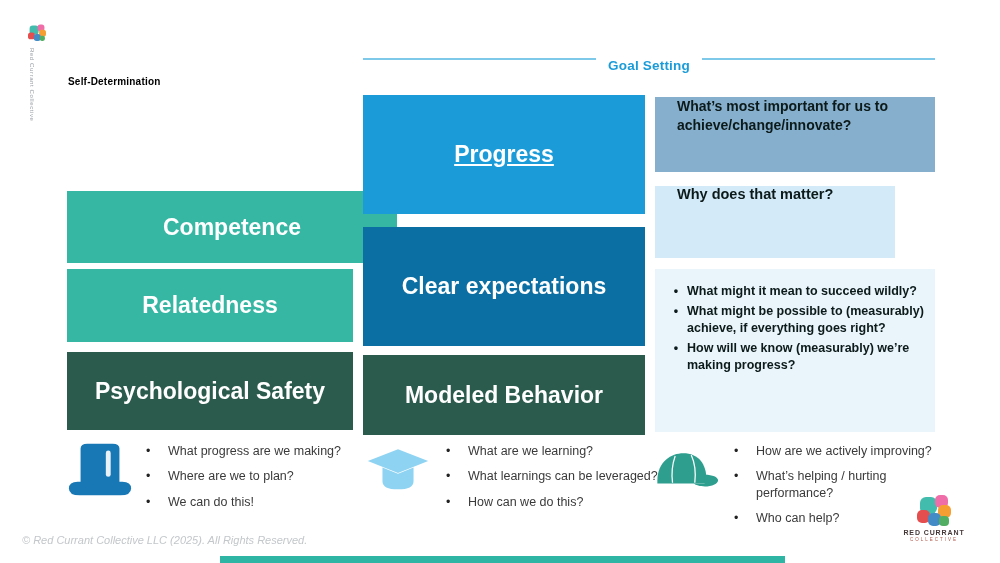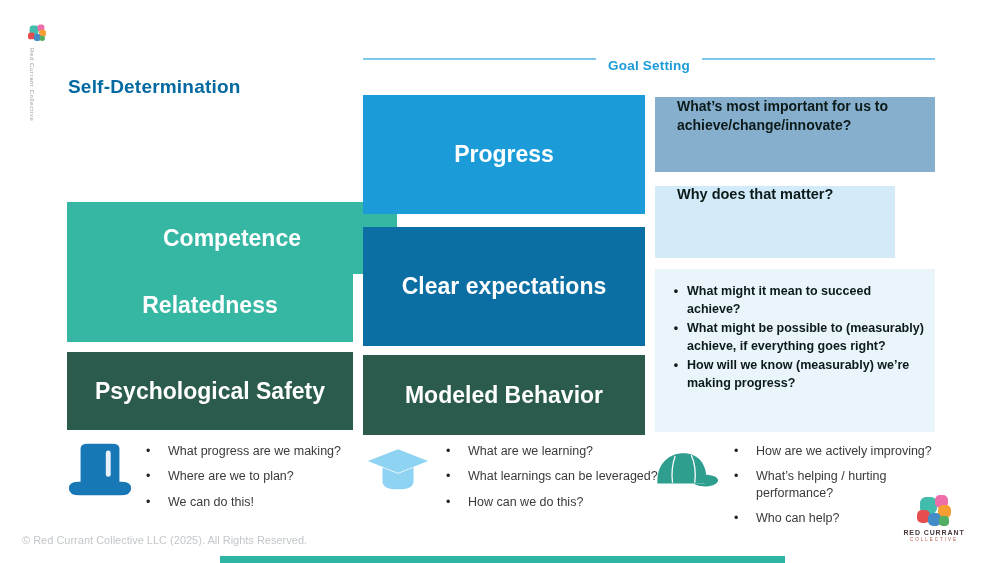--- a/index.html
+++ b/index.html
@@ -4,29 +4,29 @@
 <style>
   html,body{margin:0;padding:0;background:#e8e8e8;}
   *{box-sizing:border-box;font-family:"Liberation Sans",sans-serif;}
   .slide{position:relative;width:1000px;height:563px;background:#ffffff;overflow:hidden;margin:0 auto;}
 
   .title{position:absolute;left:67px;top:28px;font-size:29px;font-weight:800;color:#0d0d0d;letter-spacing:-0.3px;}
 
   .side-logo{position:absolute;left:28px;top:24px;width:18px;height:18px;}
   .side-brand{position:absolute;left:29px;top:48px;writing-mode:vertical-rl;font-size:6px;color:#9aa0a6;letter-spacing:0.6px;}
 
-  .col-header-left{position:absolute;left:68px;top:76px;font-size:19px;font-weight:bold;color:#0369a1;letter-spacing:0.2px;}
+  .col-header-left{position:absolute;left:68px;top:76px;font-size:10px;font-weight:bold;color:#000000;letter-spacing:0.2px;}
   .col-header-right{position:absolute;left:363px;top:58px;width:572px;display:flex;align-items:flex-start;}
   .col-header-right .line{flex:1;height:2px;background:#7EC9EA;}
   .col-header-right .lbl{margin:0 12px;font-size:13.5px;font-weight:bold;color:#1B9CD9;letter-spacing:0.2px;}
 
   .box{position:absolute;display:flex;align-items:center;justify-content:center;color:#ffffff;font-weight:bold;font-size:23px;text-align:center;}
   .teal{background:#35B7A4;}
   .dark-green{background:#2B5B4D;}
-  .bright-blue{background:#1B9CD9;}
+  .bright-blue{background:#1B9CD9;text-decoration:underline;}
   .dark-blue{background:#0C6FA3;text-align:right;}
 
   .faint-sub{position:absolute;left:8px;top:3px;font-size:12px;font-weight:bold;color:#2EA successive;} 
   .faint-sub{color:#2EA895;}
 
   .qbox{position:absolute;display:flex;align-items:flex-start;padding:0 22px;color:#0c1a1a;font-weight:bold;}
   .steel{background:#85AFCC;}
   .light-blue{background:#D3EBF8;}
   .qbox.q1{font-size:14px;line-height:1.35;}
   .qbox.q2{font-size:14.5px;}
@@ -36,21 +36,21 @@
   .qlist li{display:flex;font-size:12.5px;font-weight:bold;color:#0c1a1a;line-height:1.4;margin-bottom:2px;}
   .qlist .dot{width:22px;min-width:22px;text-align:center;}
 
   .bgroup{position:absolute;}
   .bgroup ul{margin:0;padding:0;list-style:none;}
   .bgroup li{display:flex;font-size:12.5px;color:#3a3a3a;line-height:1.3;margin-bottom:9px;}
   .bgroup .dot{width:28px;min-width:28px;text-align:left;padding-left:6px;color:#222;}
 
   .hat{position:absolute;}
 
-  .footer{position:absolute;left:22px;top:534px;font-size:11px;color:#c3c7ca;}
+  .footer{position:absolute;left:22px;top:534px;font-size:11px;font-style:italic;color:#c3c7ca;}
 
   .brand-block{position:absolute;left:896px;top:495px;width:76px;display:flex;flex-direction:column;align-items:center;}
   .brand-line1{font-size:7px;font-weight:bold;color:#463737;letter-spacing:0.9px;margin-top:2px;white-space:nowrap;}
   .brand-line2{font-size:4.5px;color:#b3584a;letter-spacing:2px;margin-top:1px;white-space:nowrap;}
 
   .bottom-bar{position:absolute;left:220px;top:556px;width:565px;height:7px;background:#2FB5A3;}
 </style>
 </head>
 <body>
 
@@ -69,21 +69,21 @@
   <div class="side-brand">Red Currant Collective</div>
 
 
   <div class="col-header-left">Self-Determination</div>
   <div class="col-header-right">
     <div class="line"></div>
     <div class="lbl">Goal Setting</div>
     <div class="line"></div>
   </div>
 
-  <div class="box teal" style="left:67px;top:202px;width:330px;height:72px;">
+  <div class="box teal" style="left:67px;top:191px;width:330px;height:72px;">
     <span>Competence</span>
   </div>
   <div class="box teal" style="left:67px;top:269px;width:286px;height:73px;">
     <span>Relatedness</span>
   </div>
   <div class="box dark-green" style="left:67px;top:352px;width:286px;height:78px;">
     <span>Psychological Safety</span>
   </div>
 
   <div class="box bright-blue" style="left:363px;top:95px;width:282px;height:119px;">
@@ -99,21 +99,21 @@
   <div class="qbox q1 steel" style="left:655px;top:97px;width:280px;height:75px;">
     <span>What’s most important for us to achieve/change/innovate?</span>
   </div>
   <div class="qbox q2 light-blue" style="left:655px;top:186px;width:240px;height:72px;">
     <span>Why does that matter?</span>
   </div>
   <div class="qlist" style="left:655px;top:269px;width:280px;height:163px;">
     <ul>
       <li>
           <span class="dot">•</span>
-          <span>What might it mean to succeed achieve?</span>
+          <span>What might it mean to succeed wildly?</span>
         </li>
       <li>
           <span class="dot">•</span>
           <span>What might be possible to (measurably) achieve, if everything goes right?</span>
         </li>
       <li>
           <span class="dot">•</span>
           <span>How will we know (measurably) we’re making progress?</span>
         </li>
     </ul>

